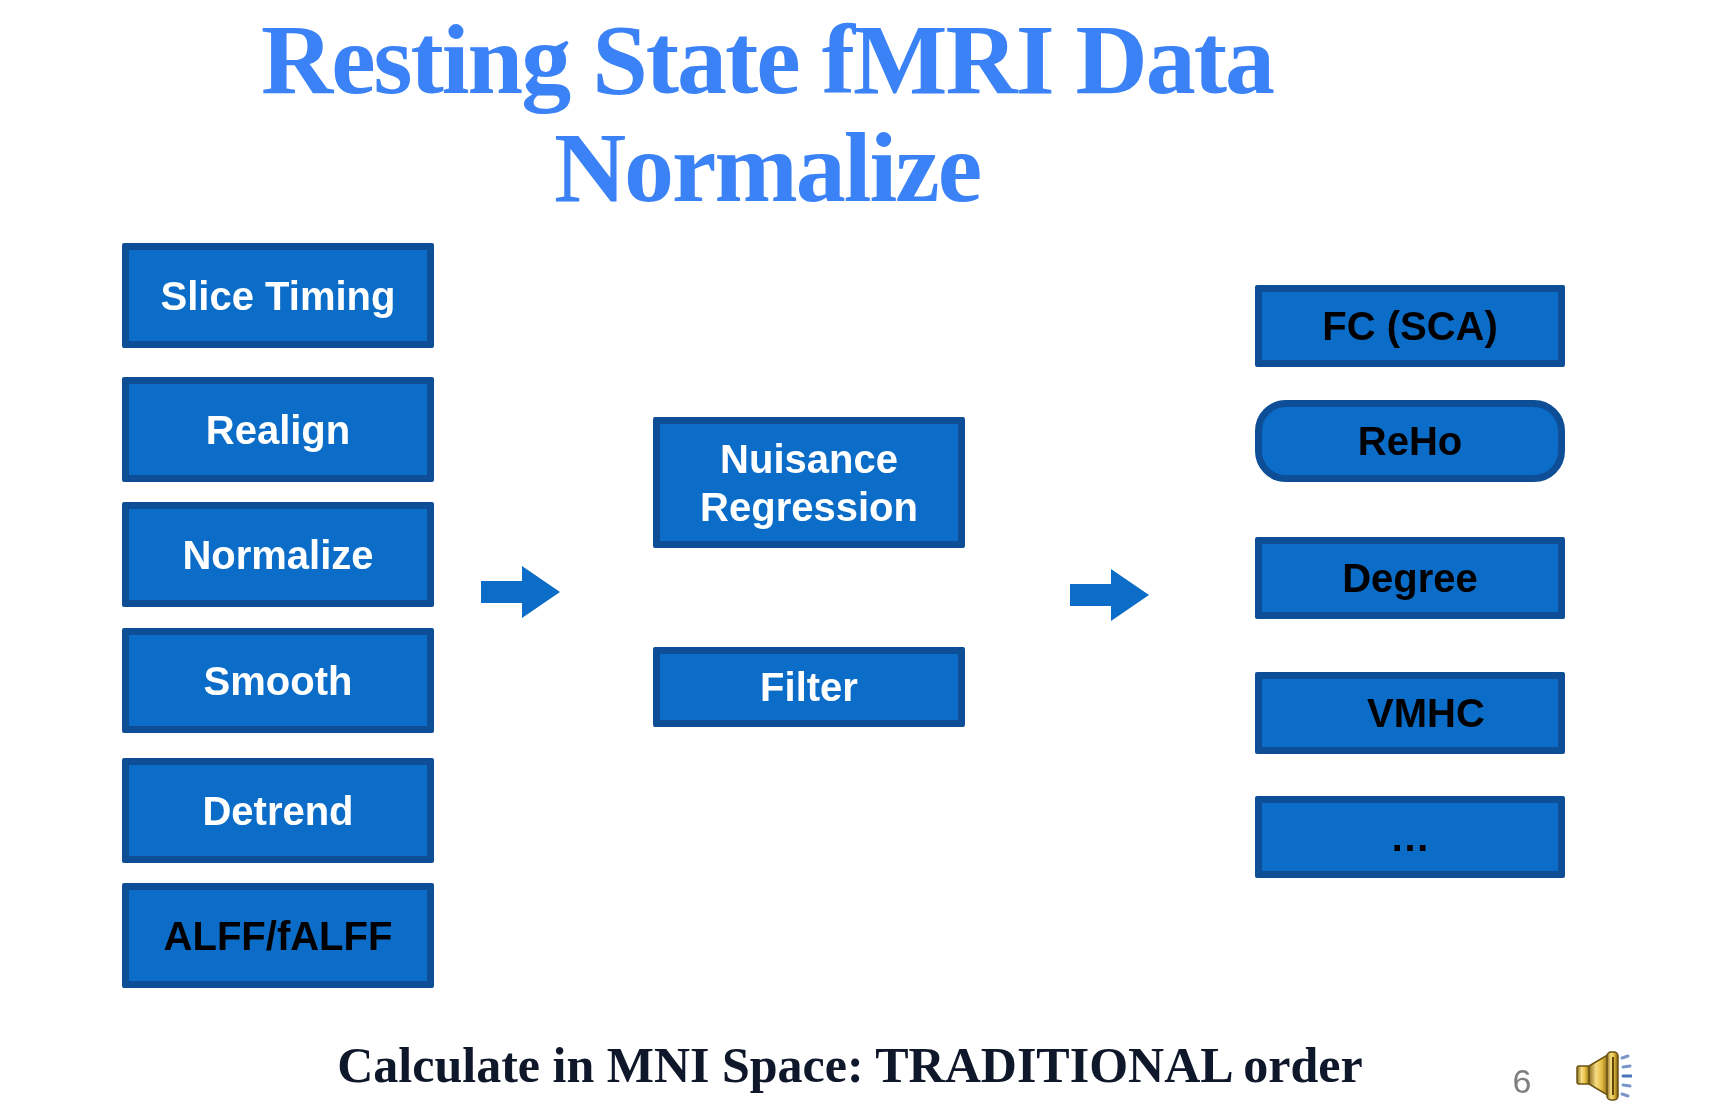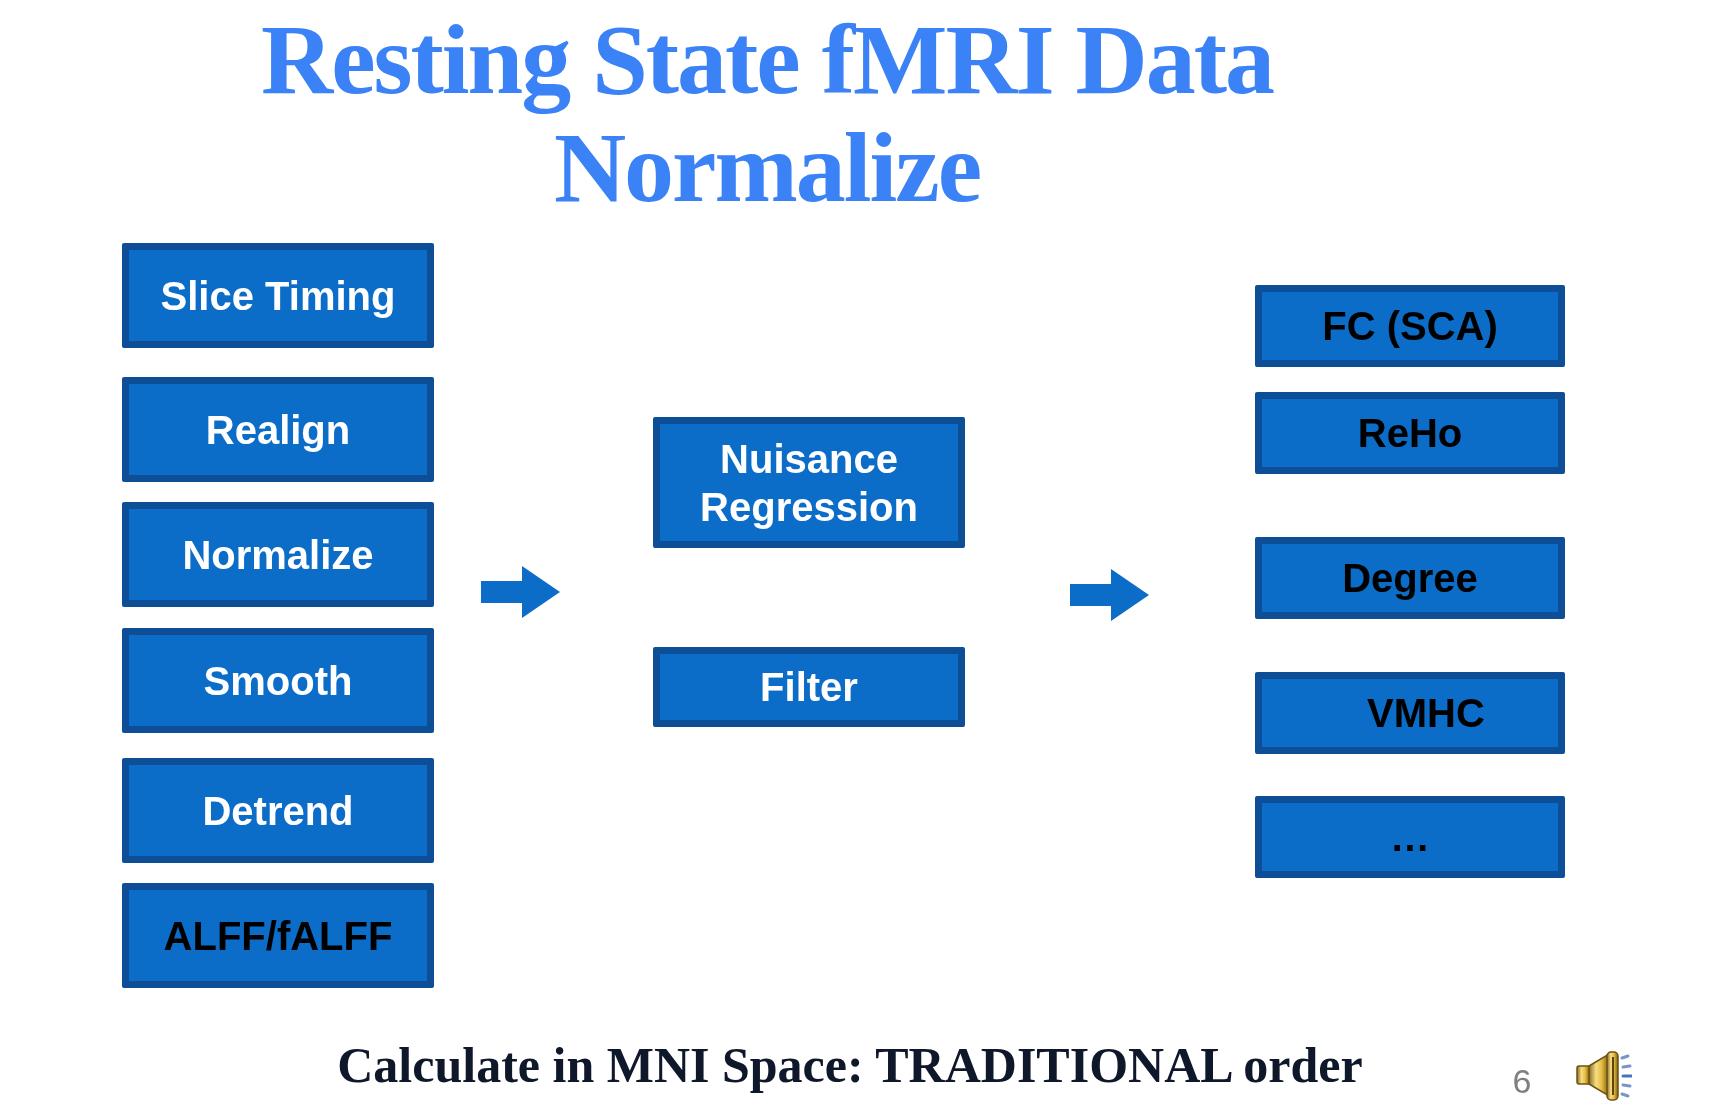--- a/index.html
+++ b/index.html
@@ -22,21 +22,21 @@
   
   .l-col{left:83px;width:312px;height:105px;margin-left:39px;}
   .l0{top:243px;} .l1{top:377px;} .l2{top:502px;}
   .l3{top:628px;} .l4{top:758px;} .l5{top:883px;}
   
   .m-col{left:653px;width:312px;}
   .m0{top:417px;height:131px;justify-content:flex-end;}
   .m1{top:647px;height:80px;}
   
   .r-col{left:1255px;width:310px;height:82px;}
-  .r0{top:285px;} .r1{top:392px;} .r2{top:537px;}
+  .r0{top:285px;} .r1{top:400px;border-radius:31px;} .r2{top:537px;}
   .r3{top:672px;padding-left:32px;} .r4{top:796px;}
   .arrow{position:absolute;width:80px;height:56px;}
   .arrow-1{left:481px;top:564px;}
   .arrow-2{left:1070px;top:567px;}
   .footer{
     position:absolute;top:1036px;left:0;width:1700px;text-align:center;
     font-family:"Liberation Serif","DejaVu Serif",serif;font-weight:bold;
     font-size:50px;color:#0f172a;
   }
   .page-number{

